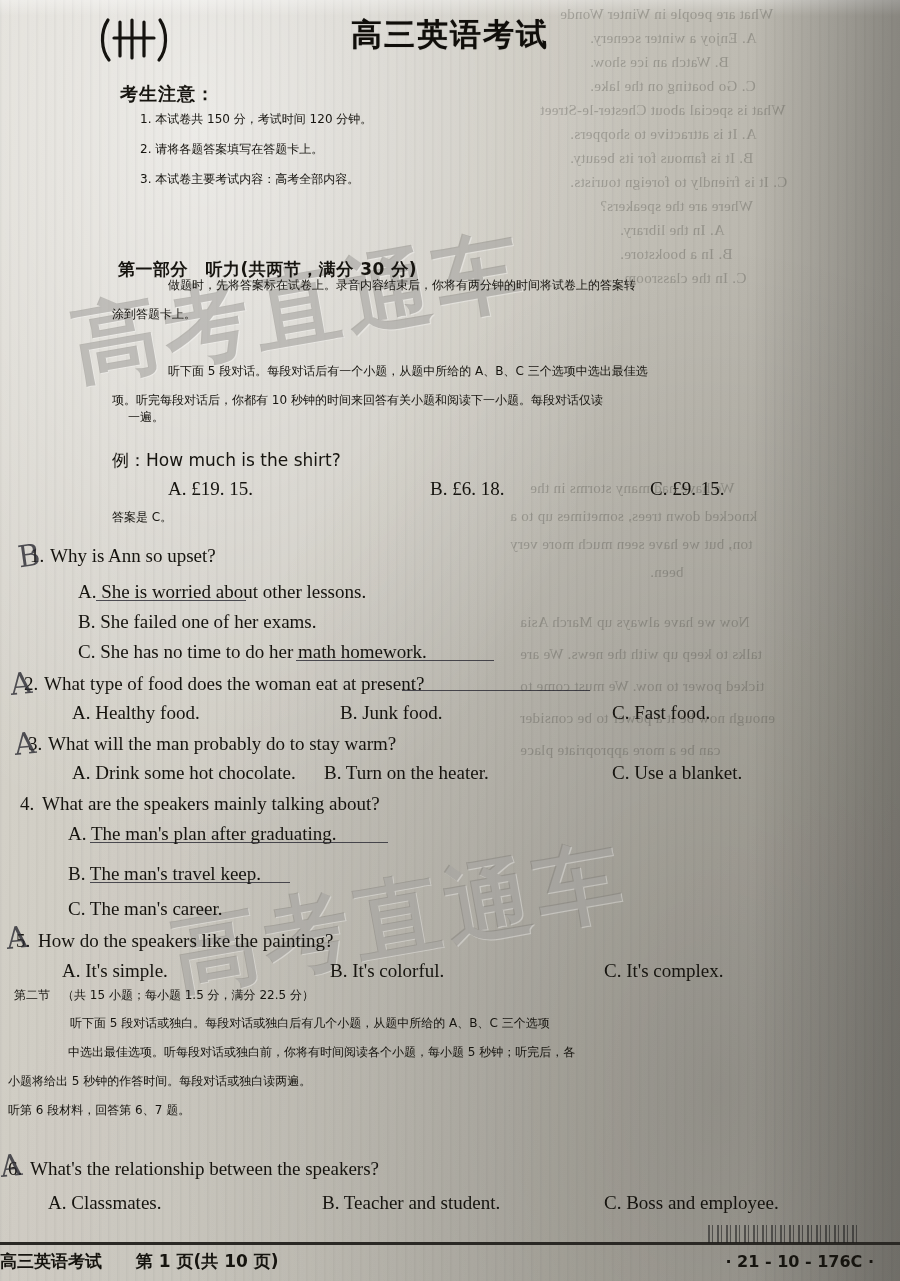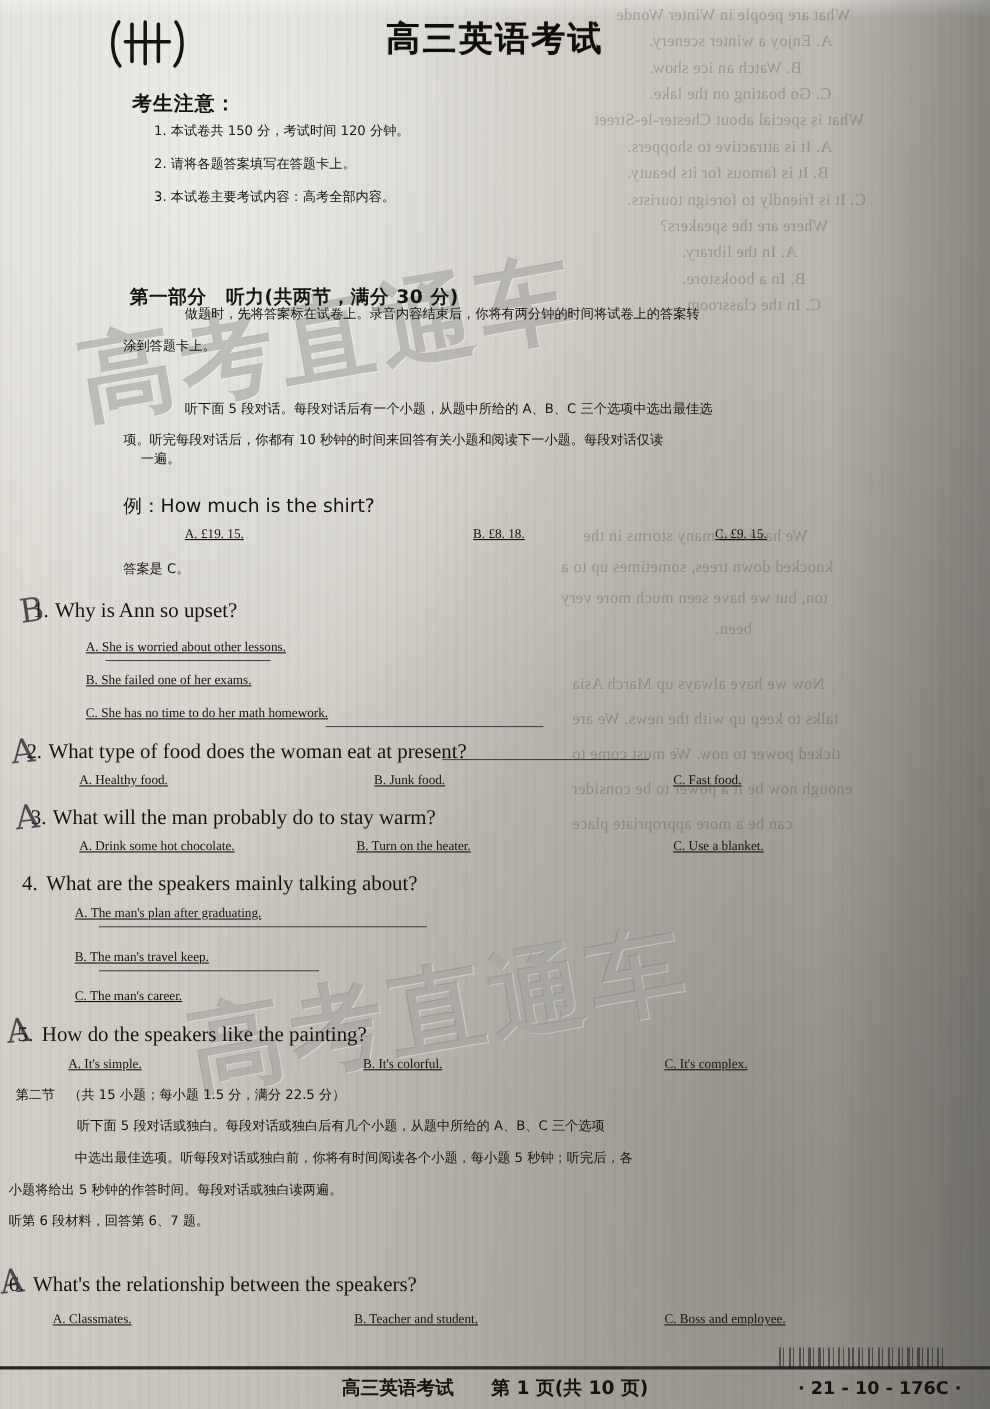--- a/index.html
+++ b/index.html
@@ -65,36 +65,36 @@
   .sec1a{position:absolute;left:168px;top:362px;width:740px;}
   .sec1b{position:absolute;left:112px;top:391px;width:750px;}
   .sec1c{position:absolute;left:112px;top:408px;margin-left:16px;}
   .eg{position:absolute;left:112px;top:448px;}
   .egA{position:absolute;left:168px;top:478px;}
   .egB{position:absolute;left:430px;top:478px;}
   .egC{position:absolute;left:650px;top:478px;}
   .ans{position:absolute;left:112px;top:508px;}
 
   .q{position:absolute;font-family:"Liberation Serif",serif;font-size:19px;}
-  .opt{position:absolute;font-family:"Liberation Serif",serif;font-size:12px;text-decoration:underline;}
+  .opt{position:absolute;font-family:"Liberation Serif",serif;font-size:19px;}
 
   .sec2{position:absolute;left:14px;top:986px;}
   .sec2a{position:absolute;left:70px;top:1014px;width:830px;}
   .sec2b{position:absolute;left:20px;top:1043px;width:885px;margin-left:48px;}
   .sec2c{position:absolute;left:8px;top:1072px;width:885px;}
   .sec2d{position:absolute;left:8px;top:1101px;}
 
   .footer{
     position:absolute;left:0;right:0;bottom:10px;height:34px;
   }
   .footer-bar{
     position:absolute;left:0;right:0;bottom:26px;height:3px;background:#2a2824;
   }
   .footer-center{
-    position:absolute;left:0;right:0;bottom:-2px;text-align:center;
+    position:absolute;left:0;right:0;bottom:-2px;
     font-family:"DejaVu Sans",sans-serif;font-weight:bold;font-size:17px;color:#16140f;
   }
   .footer-right{
     position:absolute;right:26px;bottom:0;
     font-family:"DejaVu Sans",sans-serif;font-weight:bold;font-size:16px;color:#16140f;
   }
   .barcode{position:absolute;right:42px;bottom:28px;width:150px;height:18px;
     background:repeating-linear-gradient(90deg,#1a1a1a 0 2px,transparent 2px 4px,#1a1a1a 4px 5px,transparent 5px 9px);
     opacity:.55;}
 
@@ -192,21 +192,21 @@
   <div class="part1">第一部分　听力(共两节，满分 30 分)</div>
   <div class="blk cn p1b">涂到答题卡上。</div>
   <div class="blk cn p1a">做题时，先将答案标在试卷上。录音内容结束后，你将有两分钟的时间将试卷上的答案转</div>
 
   <div class="blk cn sec1a">听下面 5 段对话。每段对话后有一个小题，从题中所给的 A、B、C 三个选项中选出最佳选</div>
   <div class="blk cn sec1b">项。听完每段对话后，你都有 10 秒钟的时间来回答有关小题和阅读下一小题。每段对话仅读</div>
   <div class="blk cn sec1c">一遍。</div>
 
   <div class="blk cn eg" style="font-size:17px">例：How much is the shirt?</div>
   <div class="opt egA">A. £19. 15.</div>
-  <div class="opt egB">B. £8. 18.</div>
+  <div class="opt egB">B. £6. 18.</div>
   <div class="opt egC">C. £9. 15.</div>
   <div class="blk cn ans">答案是 C。</div>
 
   <div class="q" style="left:30px;top:545px">1.</div>
   <div class="q" style="left:50px;top:545px">Why is Ann so upset?</div>
   <div class="opt" style="left:78px;top:581px">A. She is worried about other lessons.</div>
   <div class="opt" style="left:78px;top:611px">B. She failed one of her exams.</div>
   <div class="opt" style="left:78px;top:641px">C. She has no time to do her math homework.</div>
   <div class="underline" style="left:96px;top:600px;width:150px"></div>
   <div class="underline" style="left:296px;top:660px;width:198px"></div>

